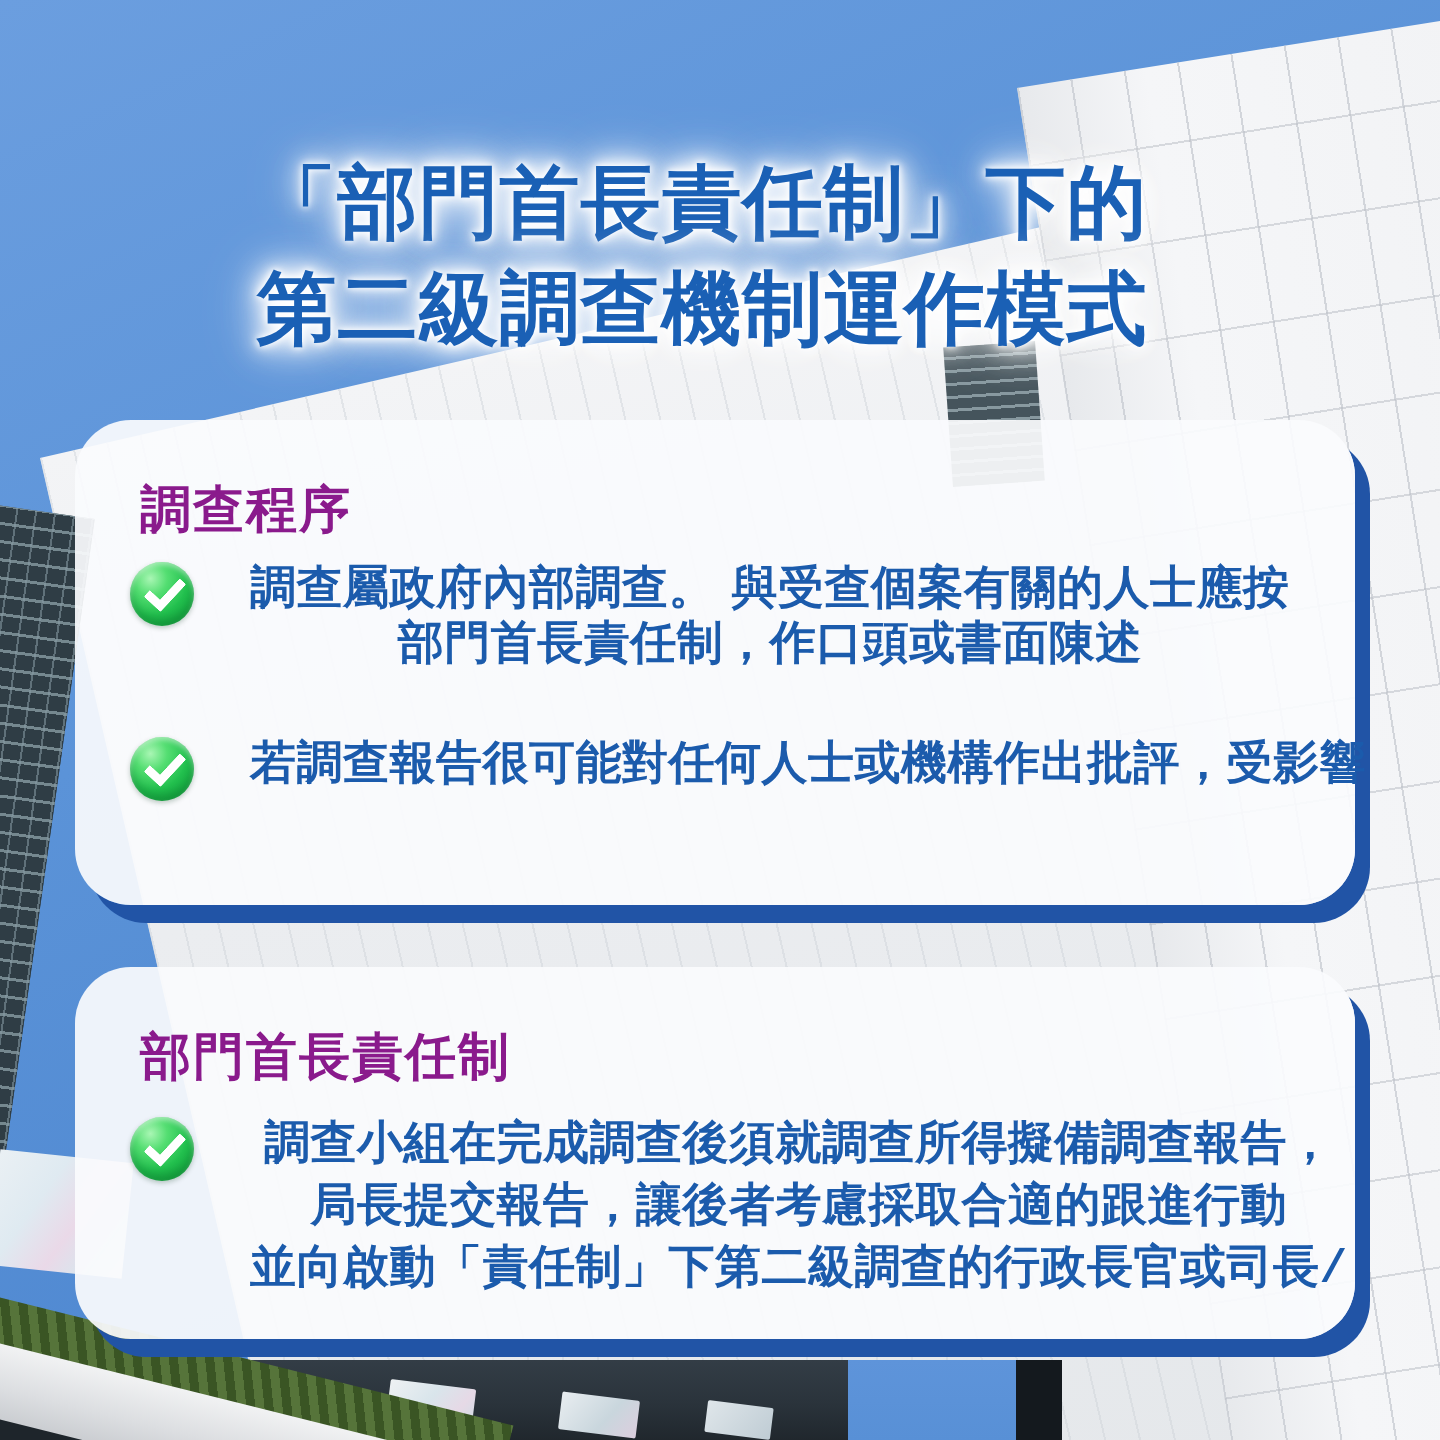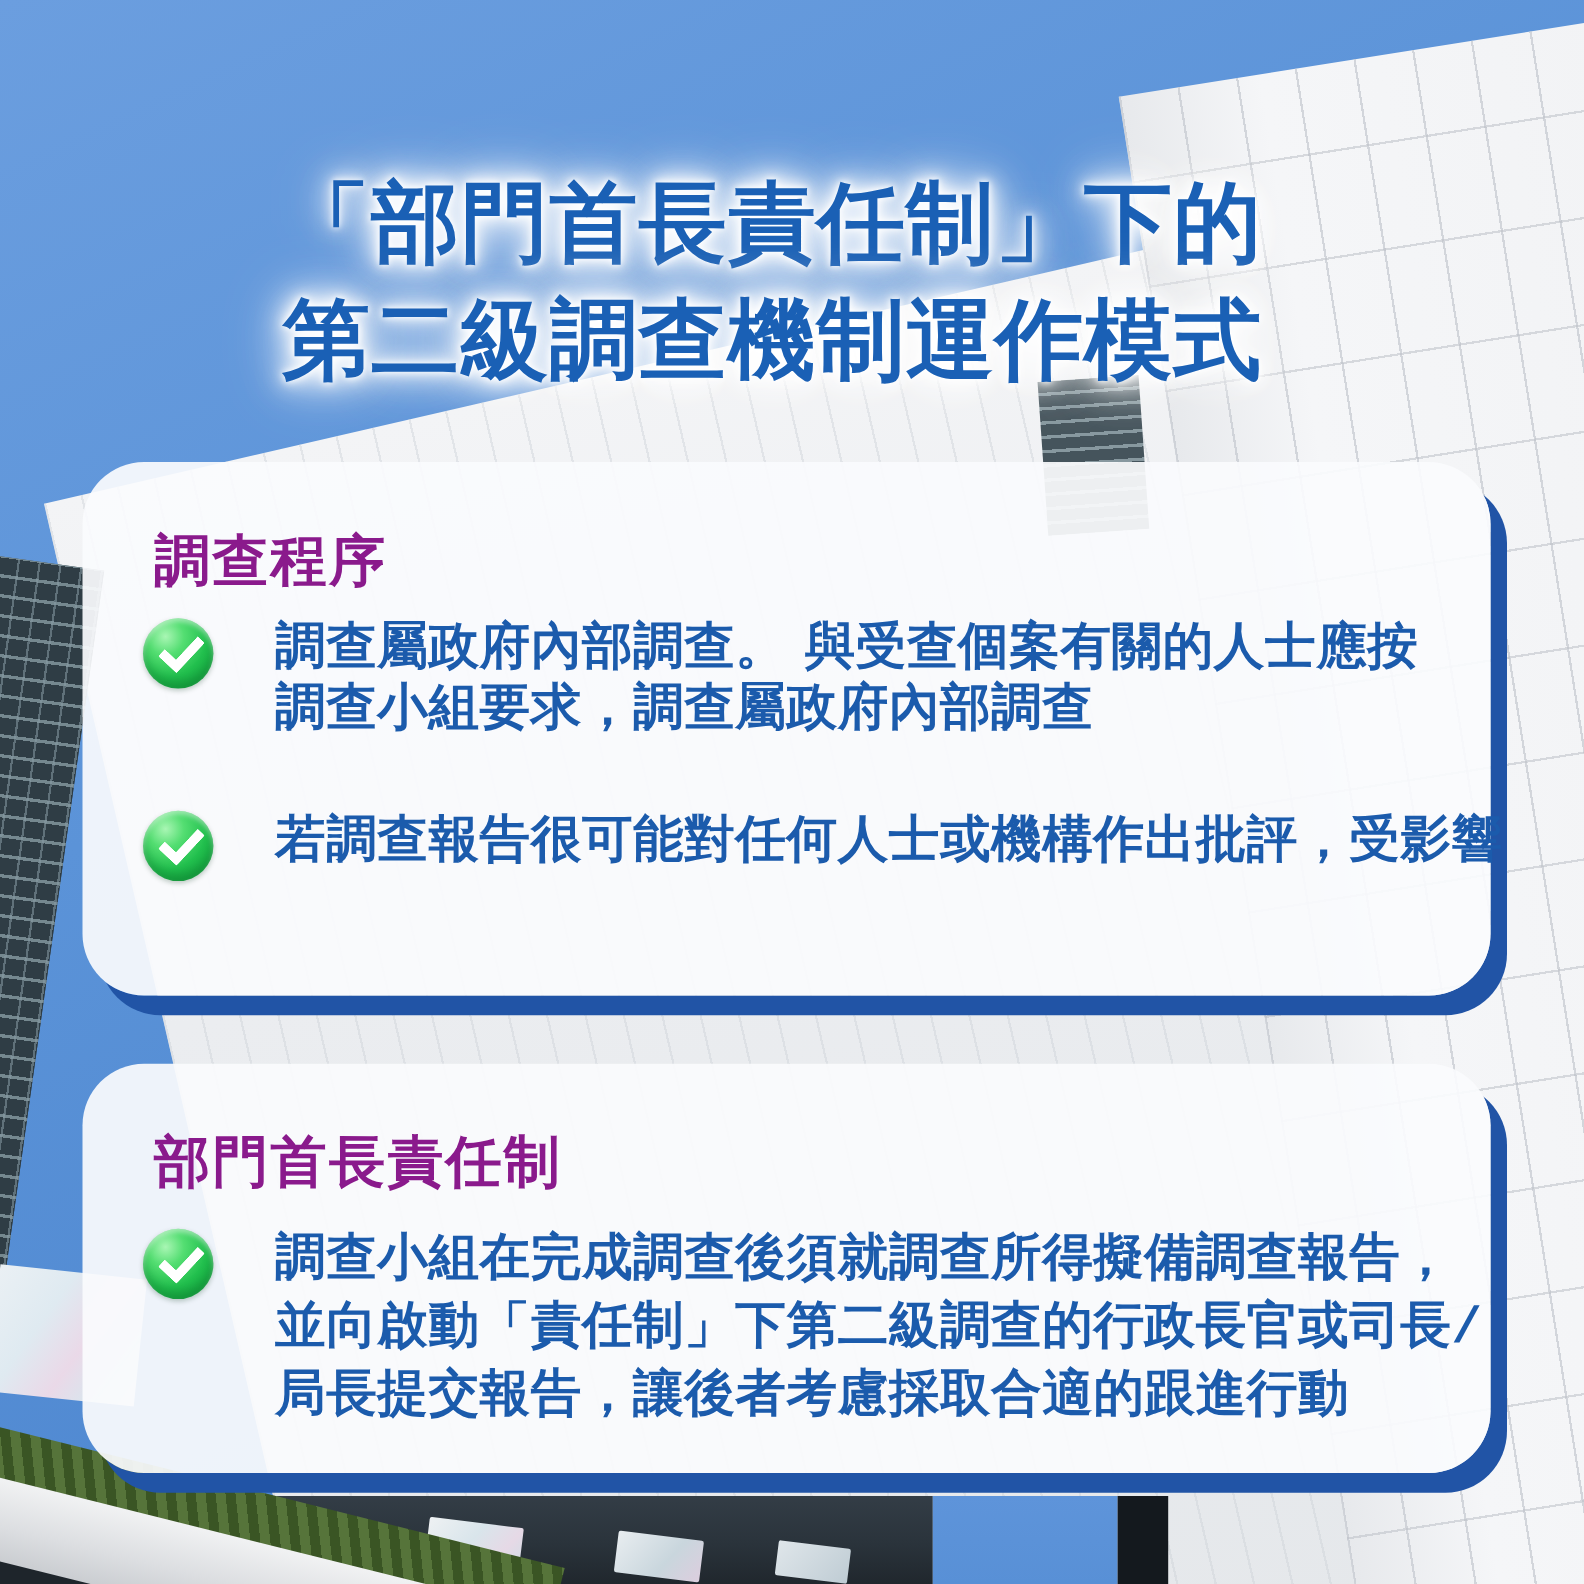--- a/index.html
+++ b/index.html
@@ -63,21 +63,21 @@
   .card{position:absolute;left:75px;width:1280px;border-radius:56px;z-index:5;
     background:rgba(250,251,253,.93);
     box-shadow:15px 18px 0 0 #2154a6;}
   .card1{top:420px;height:485px;}
   .card2{top:967px;height:372px;}
   .heading{position:absolute;left:53px;top:44px;margin:12px;
     font-size:51px;font-weight:900;letter-spacing:2px;color:#8a1a8c;white-space:nowrap;}
   .bullets{position:absolute;left:55px;right:30px;display:flex;flex-direction:column;gap:65px;}
   .card1 .bullets{top:140px;}
   .card2 .bullets{top:148px;}
-  .bullet{display:flex;align-items:flex-start;gap:56px;}
+  .bullet{display:flex;align-items:flex-start;gap:56px;text-align:center;}
   .bullet-text{color:#1b5bac;font-weight:900;font-size:46px;letter-spacing:0.5px;}
   .card1 .bullet-text{line-height:55px;}
   .card2 .bullet-text{line-height:62px;font-family:Liberation Mono, monospace;}
   .bullet-text div{white-space:nowrap;}
 
   
   .check{width:64px;height:64px;border-radius:50%;position:relative;flex:0 0 auto;margin-top:2px;
     background:radial-gradient(circle at 32% 26%,#a9f6b4 0%,#54de72 26%,#22c04e 58%,#12a03c 88%,#0e8f34 100%);
     box-shadow:inset 0 -7px 9px rgba(10,110,40,.35),inset 0 3px 5px rgba(255,255,255,.5),0 2px 5px rgba(0,50,20,.25);}
   .check::after{content:"";position:absolute;left:16px;top:17px;width:29px;height:14px;
@@ -110,39 +110,39 @@
     <div class="title-line">第二級調查機制運作模式</div>
   </header>
 
   <section class="card card1">
     <h2 class="heading">調查程序</h2>
     <div class="bullets">
       <div class="bullet">
         <span class="check"></span>
         <div class="bullet-text">
           <div>調查屬政府內部調查。 與受查個案有關的人士應按</div>
-          <div>調查小組要求，調查屬政府內部調查</div>
+          <div>部門首長責任制，作口頭或書面陳述</div>
         </div>
       </div>
       <div class="bullet">
         <span class="check"></span>
         <div class="bullet-text">
           <div>若調查報告很可能對任何人士或機構作出批評，受影響</div>
         </div>
       </div>
     </div>
   </section>
 
   <section class="card card2">
     <h2 class="heading">部門首長責任制</h2>
     <div class="bullets">
       <div class="bullet">
         <span class="check"></span>
         <div class="bullet-text">
           <div>調查小組在完成調查後須就調查所得擬備調查報告，</div>
+          <div>局長提交報告，讓後者考慮採取合適的跟進行動</div>
           <div>並向啟動「責任制」下第二級調查的行政長官或司長/</div>
-          <div>局長提交報告，讓後者考慮採取合適的跟進行動</div>
         </div>
       </div>
     </div>
   </section>
 
 </div>
 
 </body></html>

